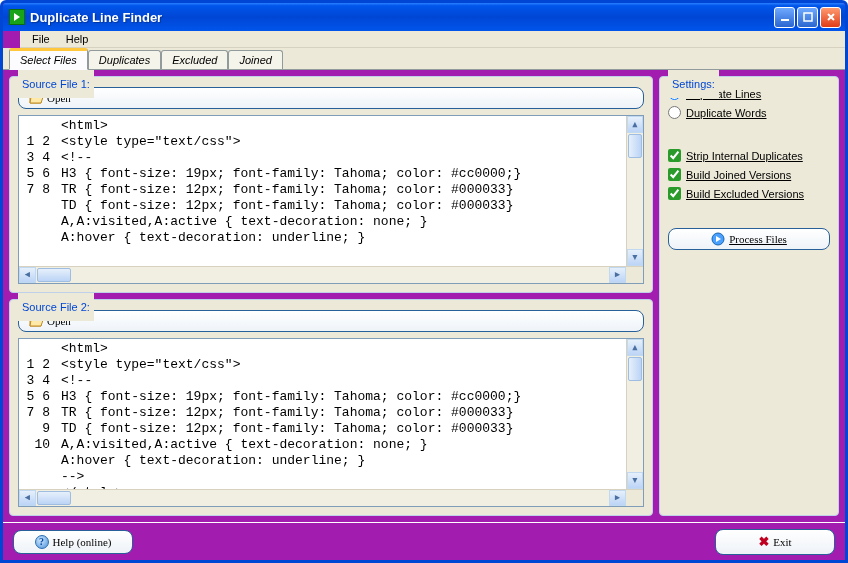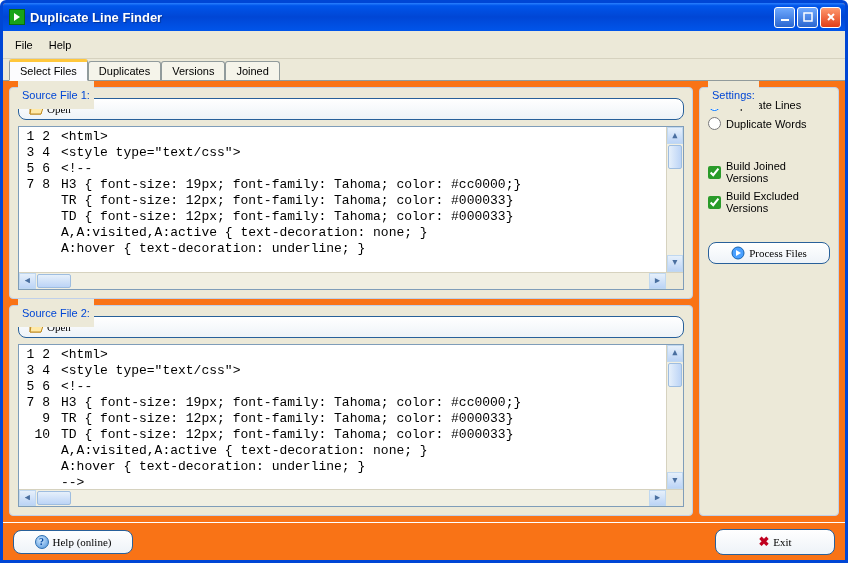--- a/index.html
+++ b/index.html
@@ -1,41 +1,41 @@
 <!DOCTYPE html>
 <html><head>
 <meta charset="utf-8">
 <style>
   * { box-sizing: border-box; }
   body { margin:0; font-family: Tahoma, sans-serif; font-size:11px; background:#fff; }
-  .window { width:848px; height:563px; border:3px solid #0046d5; border-radius:6px 6px 0 0; background:#f97316; display:flex; flex-direction:column; overflow:hidden; }
+  .window { width:848px; height:563px; border:3px solid #0046d5; border-radius:6px 6px 0 0; background:#a21caf; display:flex; flex-direction:column; overflow:hidden; }
   .titlebar { height:28px; background:linear-gradient(to bottom,#2a80ff 0%,#0055ea 10%,#0046d5 50%,#0055ea 100%); display:flex; align-items:center; padding:0 4px 0 6px; color:#fff; font-weight:bold; font-size:13px; }
   .titlebar .app-icon { width:16px; height:16px; background:#19a319; border:1px solid #0a6d0a; margin-right:5px; display:flex; align-items:center; justify-content:center; }
   .titlebar .app-icon svg { width:10px; height:10px; }
   .titlebar .title { flex:1; text-shadow:1px 1px 1px rgba(0,0,0,.3); }
   .win-btns { display:flex; gap:2px; }
   .win-btn { width:21px; height:21px; border-radius:3px; border:1px solid #fff; display:flex; align-items:center; justify-content:center; font-family:Arial; font-size:12px; font-weight:bold; color:#fff; }
   .win-btn.blue { background:linear-gradient(to bottom,#6fa9ff,#2a66d0); }
   .win-btn.red { background:linear-gradient(to bottom,#ff9a6f,#e03d18); }
-  .menubar { height:28px; background:#ece9d8; display:flex; align-items:center; padding:0 4px; border-bottom:1px solid #d6d2bf; }
+  .menubar { height:17px; background:#ece9d8; display:flex; align-items:flex-start; padding:0 4px; border-bottom:1px solid #d6d2bf;margin-left:17px; }
   .menubar .item { padding:2px 8px; }
-  .tabstrip { height:22px; display:flex; align-items:flex-end; padding:0 6px; border-bottom:1px solid #919b9c; background:#ece9d8; }
+  .tabstrip { height:22px; display:flex; align-items:flex-end; padding:0 6px; border-bottom:1px solid #919b9c; background:#ece9d8;font-style:italic; }
   .tab { padding:3px 10px 3px; border:1px solid #919b9c; border-bottom:none; background:#f5f4ea; margin-right:0px; font-size:11px; position:relative; border-radius:3px 3px 0 0;}
   .tab.active { background:#fcfcfe; border-bottom:1px solid #fcfcfe; margin-bottom:-1px; border-top:3px solid #ffc73c; padding-top:3px; z-index:2;}
   .content { flex:1; display:flex; padding:6px; gap:6px; min-height:0;}
   .left { flex:1; display:flex; flex-direction:column; gap:6px; min-height:0;}
-  .right { width:140px; }
+  .right { width:180px;text-decoration:underline; }
   .groupbox { border:1px solid #bfd0ea; border-radius:4px; padding:10px 8px 8px; position:relative; background:#ece9d8;}
   .groupbox .legend { position:absolute; top:-7px; left:8px; background:#ece9d8; padding:8px 4px; color:#0046d5; font-size:11px;}
   .source { flex:1; display:flex; flex-direction:column; min-height:0;}
   .btn { display:inline-flex; align-items:center; gap:4px; border:1px solid #28609a; border-radius:8px; background:linear-gradient(to bottom,#fff,#eef3f8); padding:3px 10px; font-size:11px; font-family:Tahoma; cursor:default;}
   .btn .ic { width:14px; height:14px; display:flex; align-items:center; justify-content:center;}
   .code-wrap { flex:1; margin-top:6px; border:1px solid #7f9db9; background:#fff; display:flex; flex-direction:column; min-height:0; position:relative;}
   .code-area { flex:1; display:flex; overflow:hidden; position:relative; font-family:"Courier New",monospace; font-size:13px; line-height:16px; }
-  .gutter { width:38px; background:#fff; text-align:right; padding:2px 6px 2px 2px; color:#000; border-right:1px dotted transparent;}
+  .gutter { width:38px; background:#fff; text-align:right; padding:2px 6px 2px 2px; color:#000; border-right:1px dotted transparent;margin-top:16px;}
   .code { flex:1; padding:2px 4px; white-space:pre; overflow:hidden; color:#000;}
   .vscroll { position:absolute; right:0; top:0; bottom:17px; width:17px; background:#f1efe2; border-left:1px solid #d6d2bf;}
   .vscroll .arrow { height:17px; background:linear-gradient(to bottom,#e6f0fb,#bcd4f6); border:1px solid #c0d8f0; display:flex; align-items:center; justify-content:center; color:#4a6fa0;}
   .vscroll .thumb { position:absolute; left:1px; right:1px; top:18px; height:24px; background:linear-gradient(to right,#e6f0fb,#bcd4f6); border:1px solid #9ebde0; border-radius:2px;}
   .hscroll { position:absolute; left:0; right:0; bottom:0; height:17px; background:#f1efe2; border-top:1px solid #d6d2bf; display:flex;}
   .hscroll .arrow { width:17px; background:linear-gradient(to bottom,#e6f0fb,#bcd4f6); border:1px solid #c0d8f0; display:flex; align-items:center; justify-content:center; color:#4a6fa0;}
   .hscroll .track { flex:1; position:relative;}
   .hscroll .thumb { position:absolute; top:1px; bottom:1px; left:1px; width:34px; background:linear-gradient(to bottom,#e6f0fb,#bcd4f6); border:1px solid #9ebde0; border-radius:2px;}
   .hscroll .corner{ width:17px; background:#ece9d8;}
   .settings-box { display:flex; flex-direction:column; gap:6px;}
@@ -80,21 +80,21 @@
   </div>
 
   <div class="menubar">
     <div class="item">File</div>
     <div class="item">Help</div>
   </div>
 
   <div class="tabstrip">
     <div class="tab active">Select Files</div>
     <div class="tab">Duplicates</div>
-    <div class="tab">Versions</div>
+    <div class="tab">Excluded</div>
     <div class="tab">Joined</div>
   </div>
 
   <div class="content">
     <div class="left">
       <div class="groupbox source">
         <div class="legend">Source File 1:</div>
         <button class="btn">
           <span class="ic">
               <svg viewBox="0 0 14 14">
@@ -201,20 +201,24 @@
           <input type="radio" name="mode" checked="" style="">
           <span>Duplicate Lines</span>
         </label>
         <label class="radio">
           <input type="radio" name="mode" style="">
           <span>Duplicate Words</span>
         </label>
         <div style="height:18px"></div>
         <label class="check">
           <input type="checkbox" checked="" style="">
+          <span>Strip Internal Duplicates</span>
+        </label>
+        <label class="check">
+          <input type="checkbox" checked="" style="">
           <span>Build Joined Versions</span>
         </label>
         <label class="check">
           <input type="checkbox" checked="" style="">
           <span>Build Excluded Versions</span>
         </label>
         <button class="btn process">
           <span class="ic">
               <svg viewBox="0 0 14 14">
                 <circle cx="7" cy="7" r="6" fill="#4aa0ff" stroke="#1865b0"></circle>

